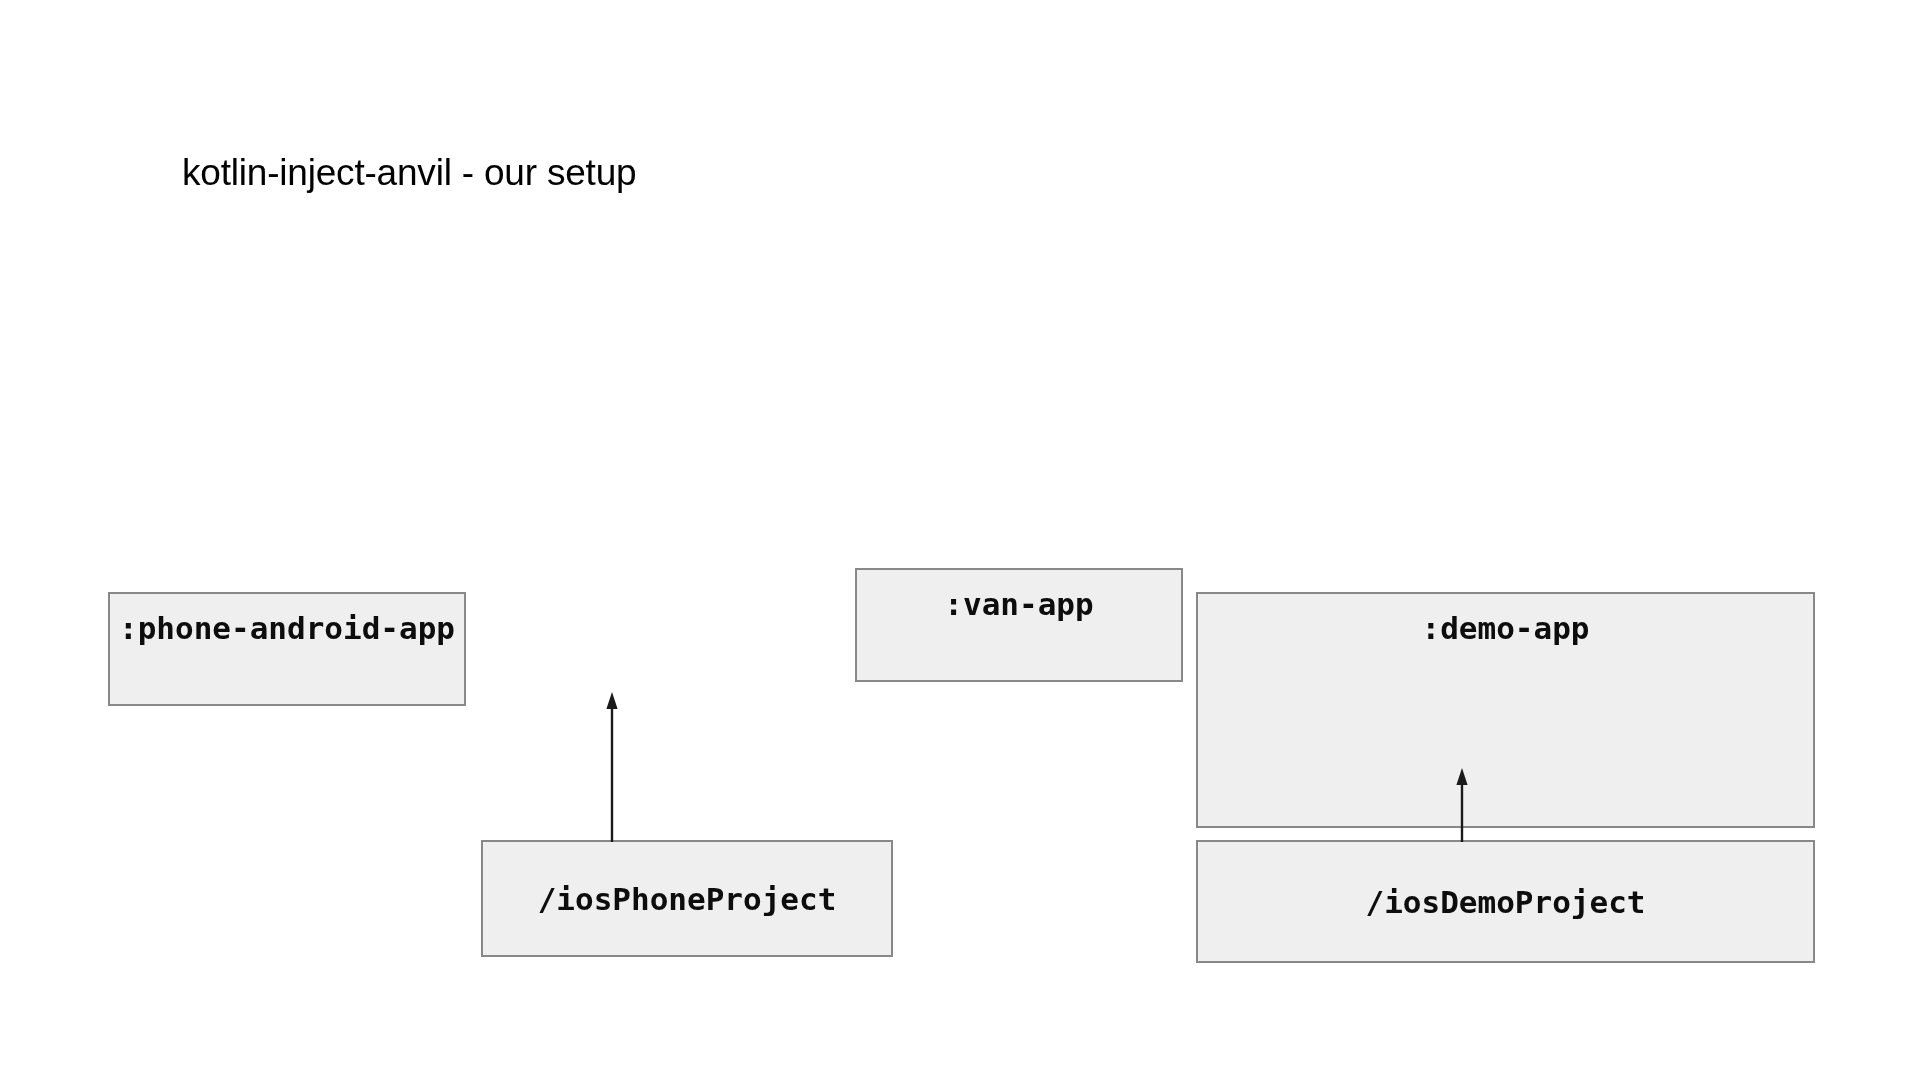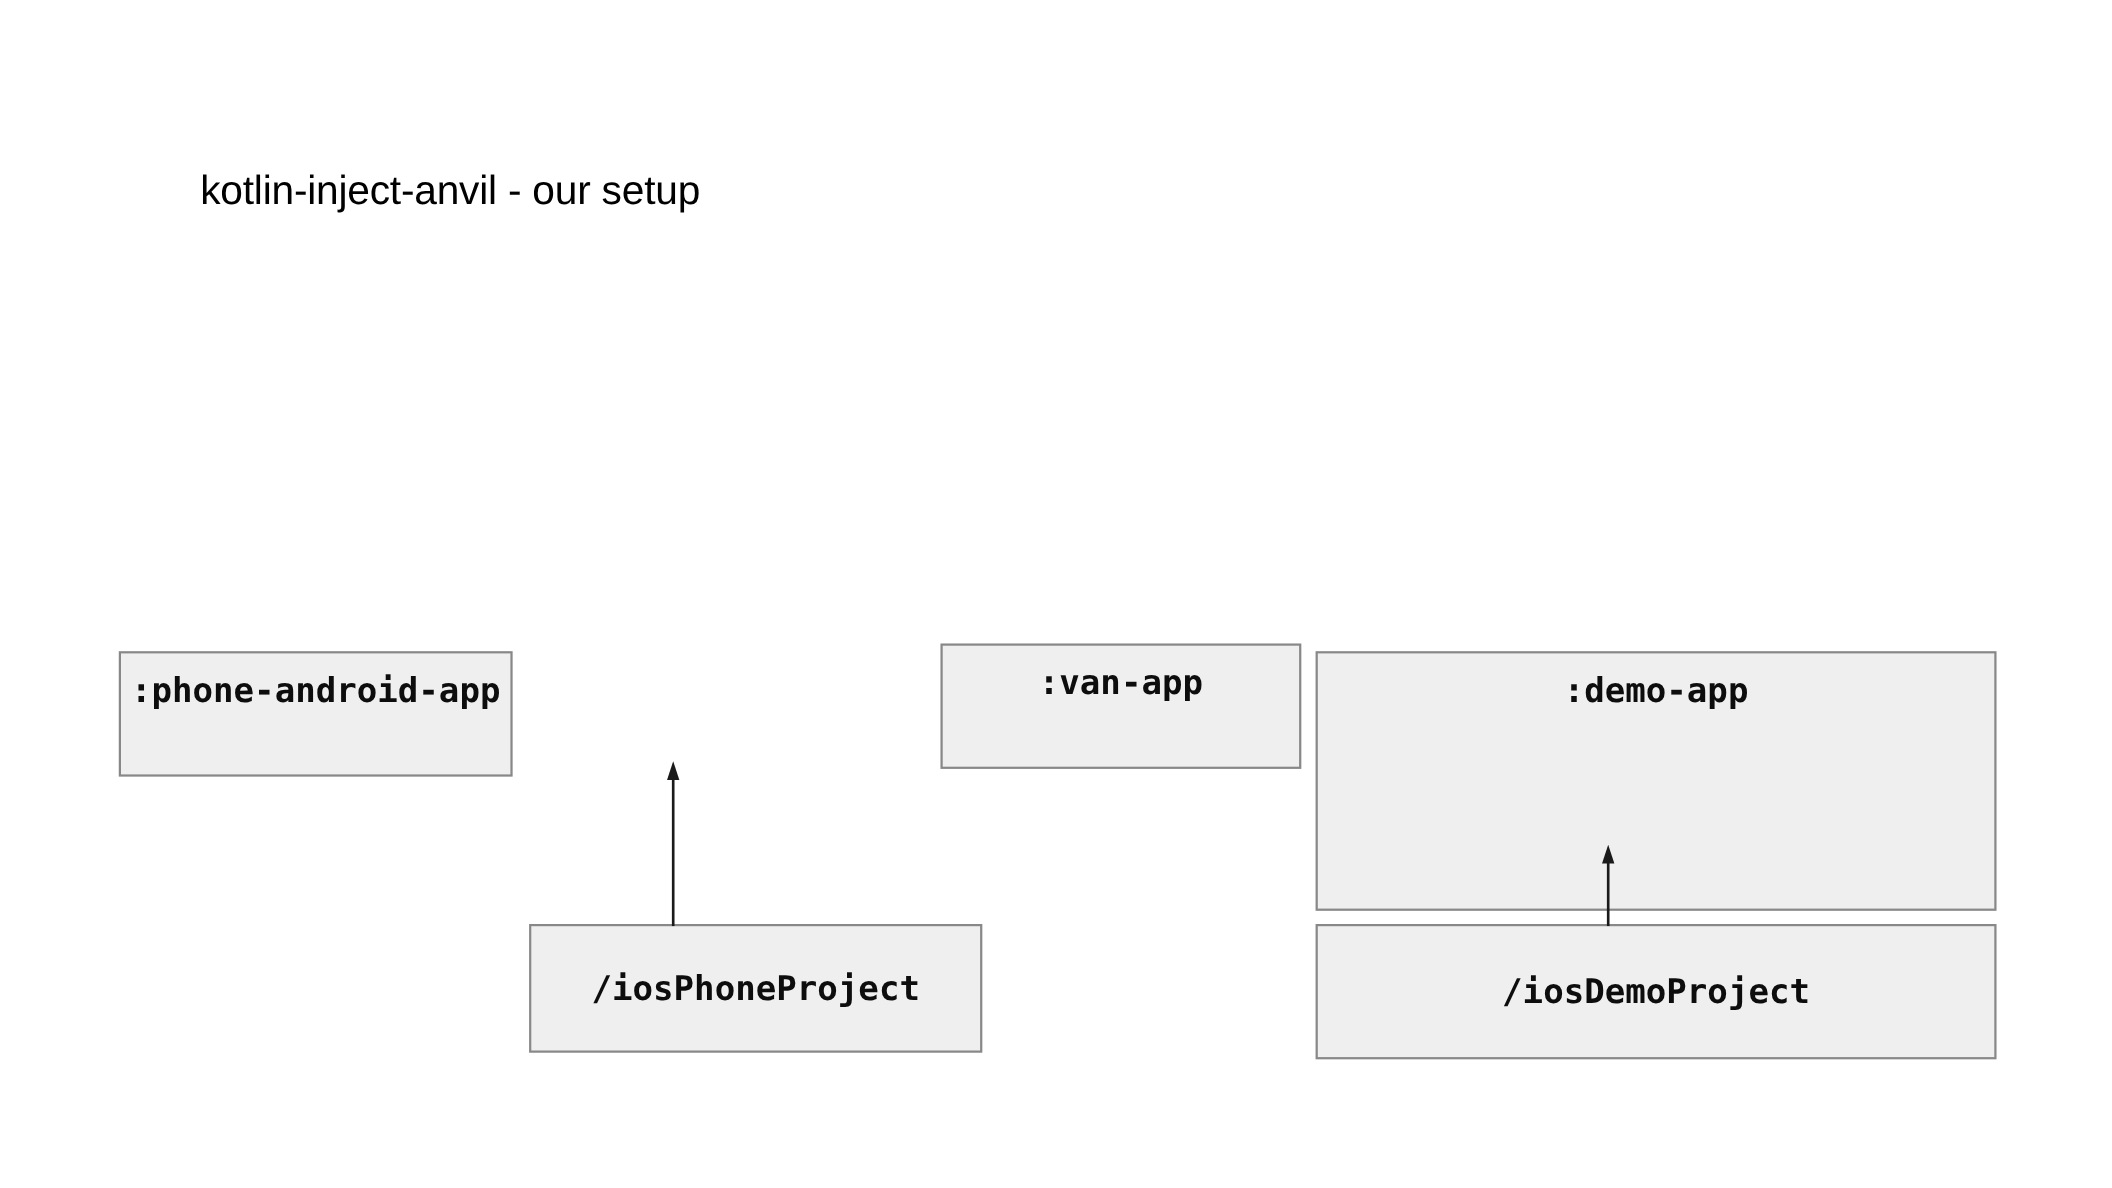--- a/index.html
+++ b/index.html
@@ -60,21 +60,21 @@
     margin-top: 16px;
   }
   
   .node.align-middle {
     align-items: center;
   }
 
   
   #node-phone-android-app { left: 108px;  top: 592px; width: 358px; height: 114px; }
   #node-phone-ios-umbrella{ left: 485px;  top: 592px; width: 353px; height: 114px; }
-  #node-van-app          { left: 855px;  top: 585px; width: 328px; height: 114px; }
+  #node-van-app          { left: 855px;  top: 568px; width: 328px; height: 114px; }
   #node-demo-app         { left: 1196px; top: 592px; width: 619px; height: 236px; }
   #node-ios-phone-project{ left: 481px;  top: 840px; width: 412px; height: 117px; }
   #node-ios-demo-project { left: 1196px; top: 840px; width: 619px; height: 123px; }
 
   
   .edge {
     position: absolute;
     overflow: visible;
   }
   .edge svg { display: block; }

